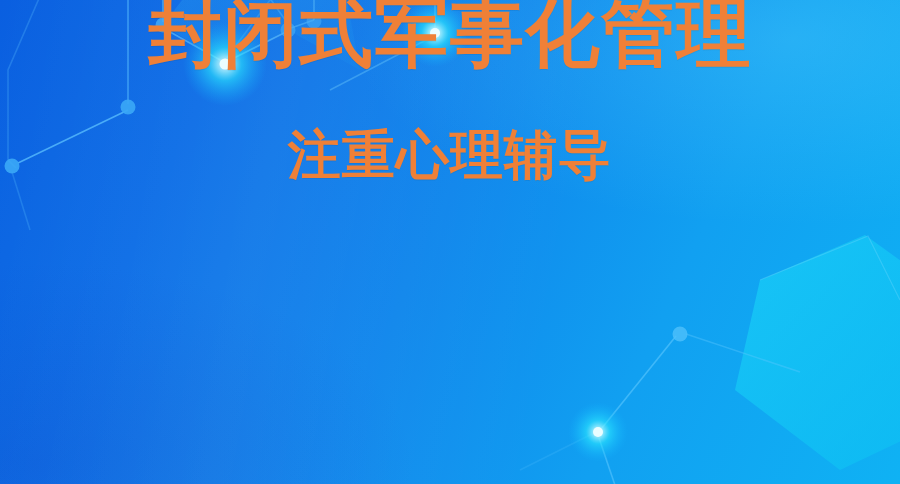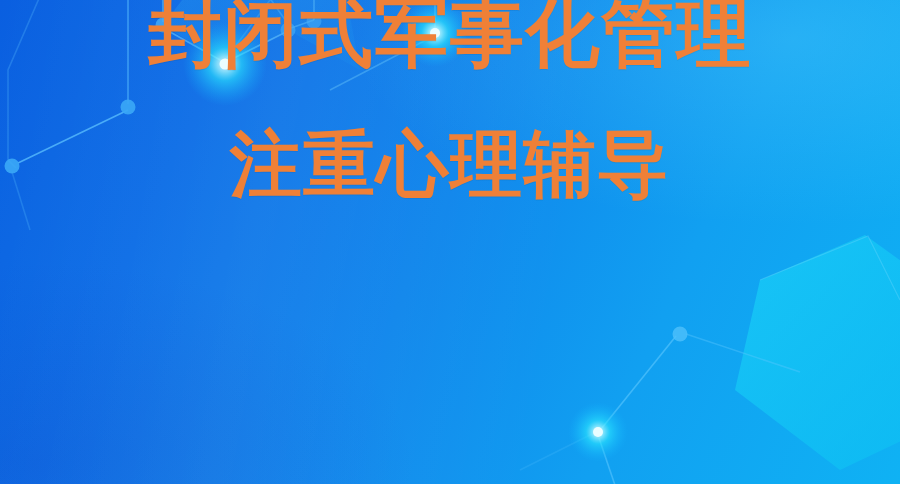--- a/index.html
+++ b/index.html
@@ -63,21 +63,21 @@
     line-height: 1;
     white-space: nowrap;
     letter-spacing: 0.02em;
     text-shadow: 0 1px 0 rgba(0,0,0,0.06);
   }
   .headline.line1 {
     font-size: 74px;
     margin-top: -4px;
   }
   .headline.line2 {
-    font-size: 72px;
+    font-size: 53px;
   }
 </style>
 </head>
 <body>
 
 <div class="banner">
 
   <div class="sheen"></div>
 
   <svg class="bg-svg" viewBox="0 0 900 484">

